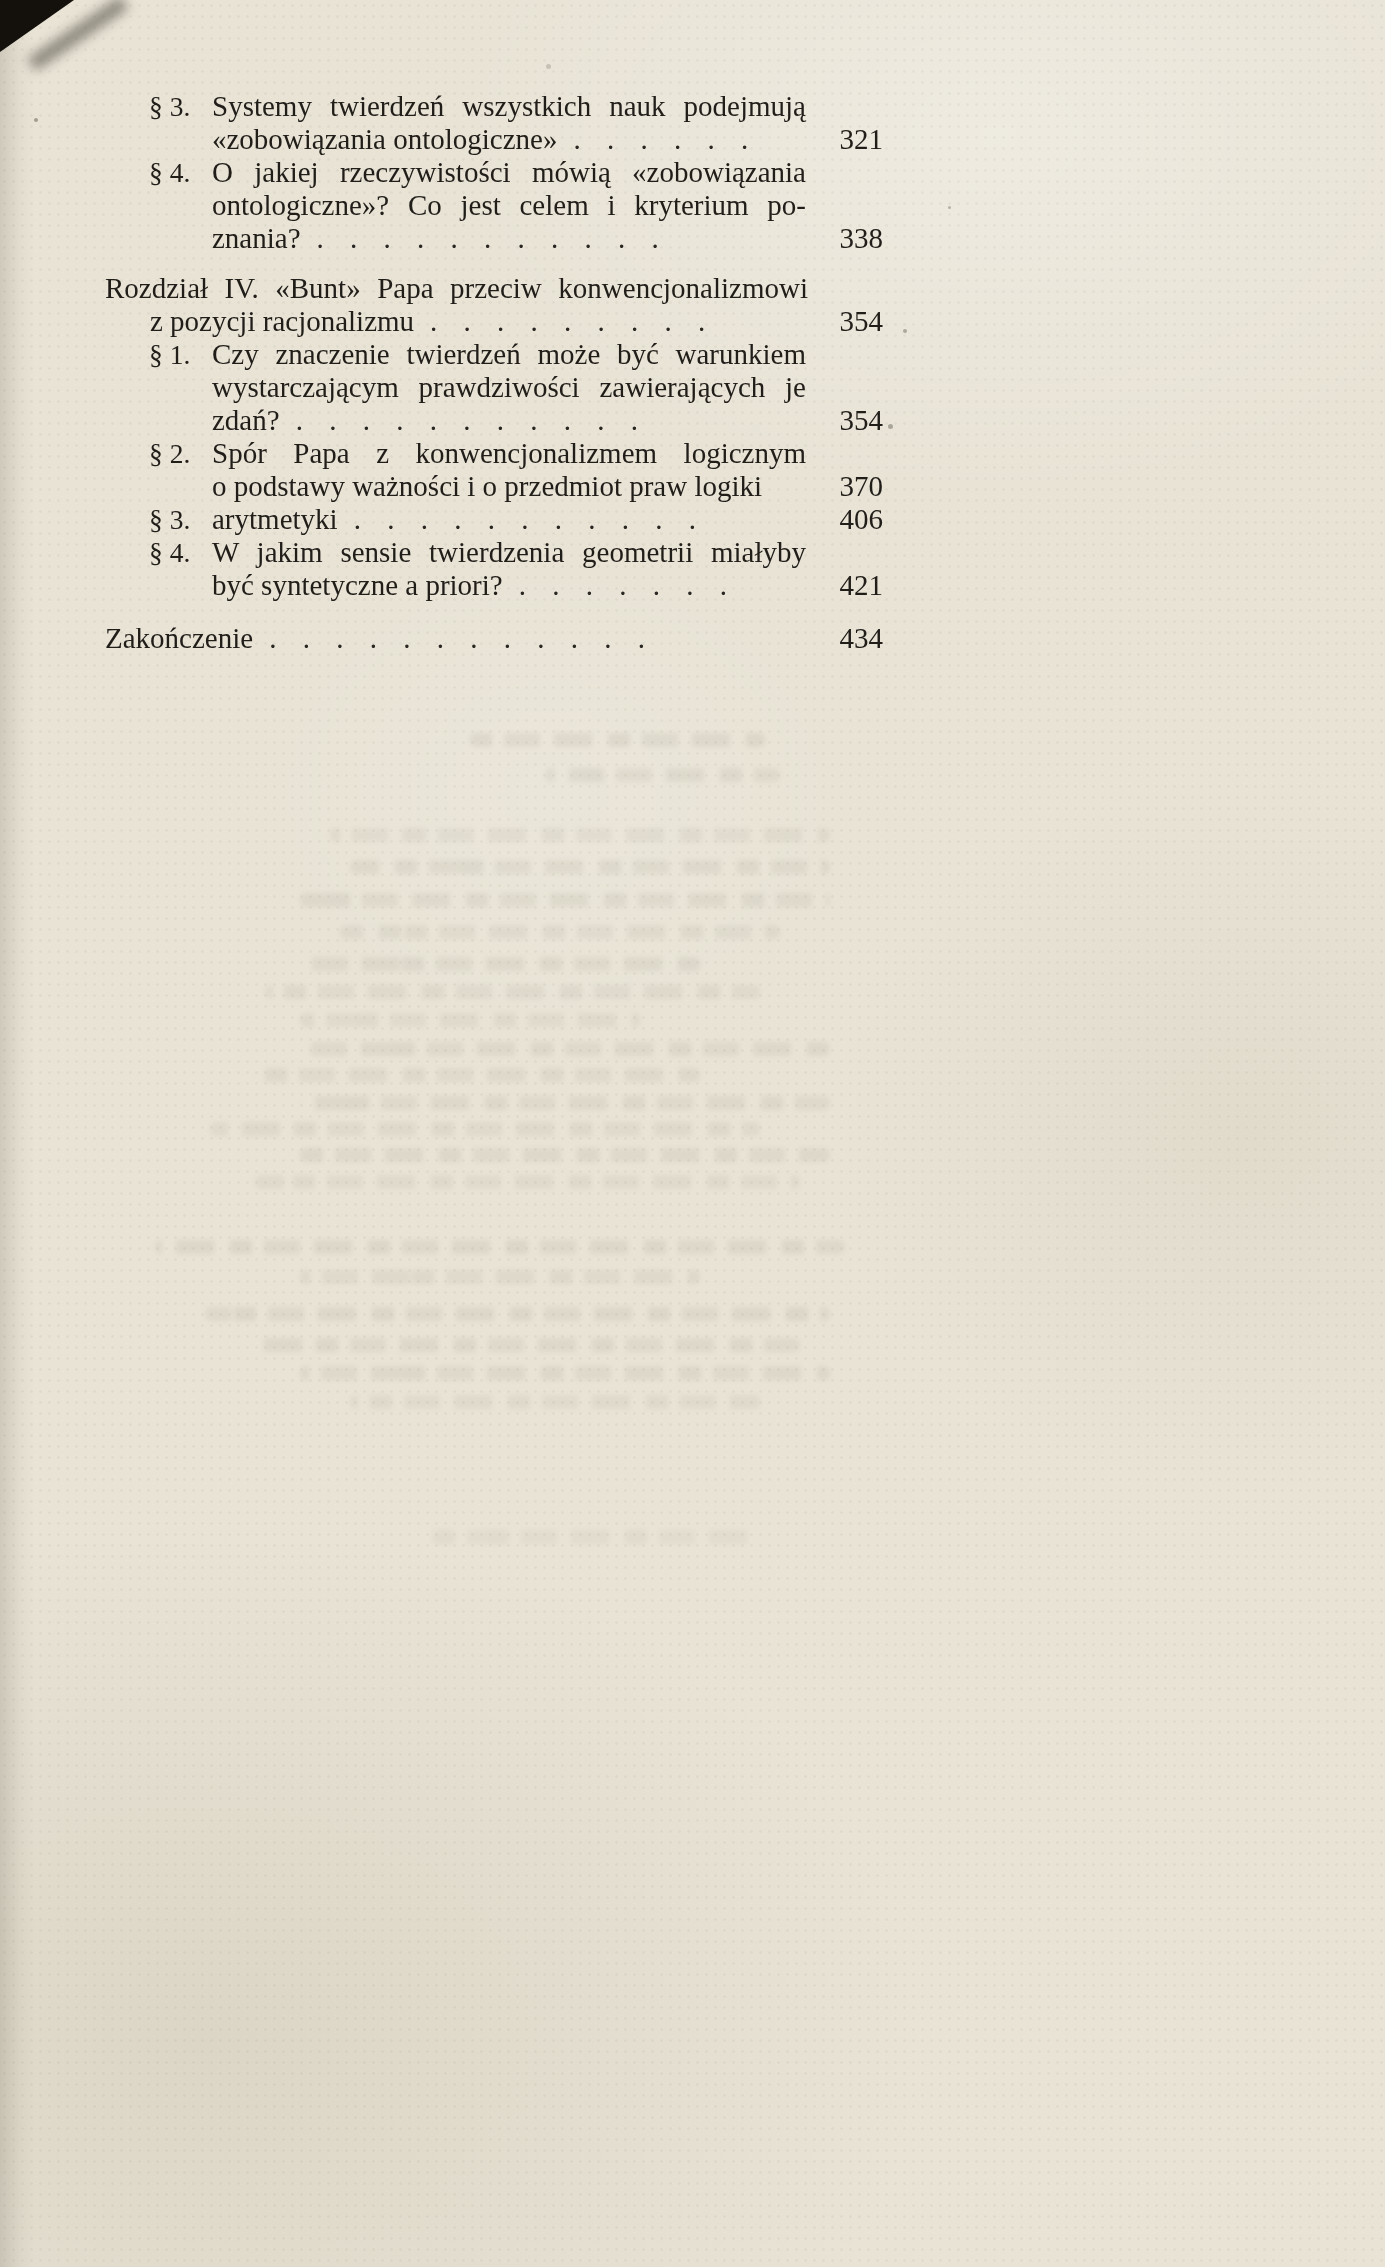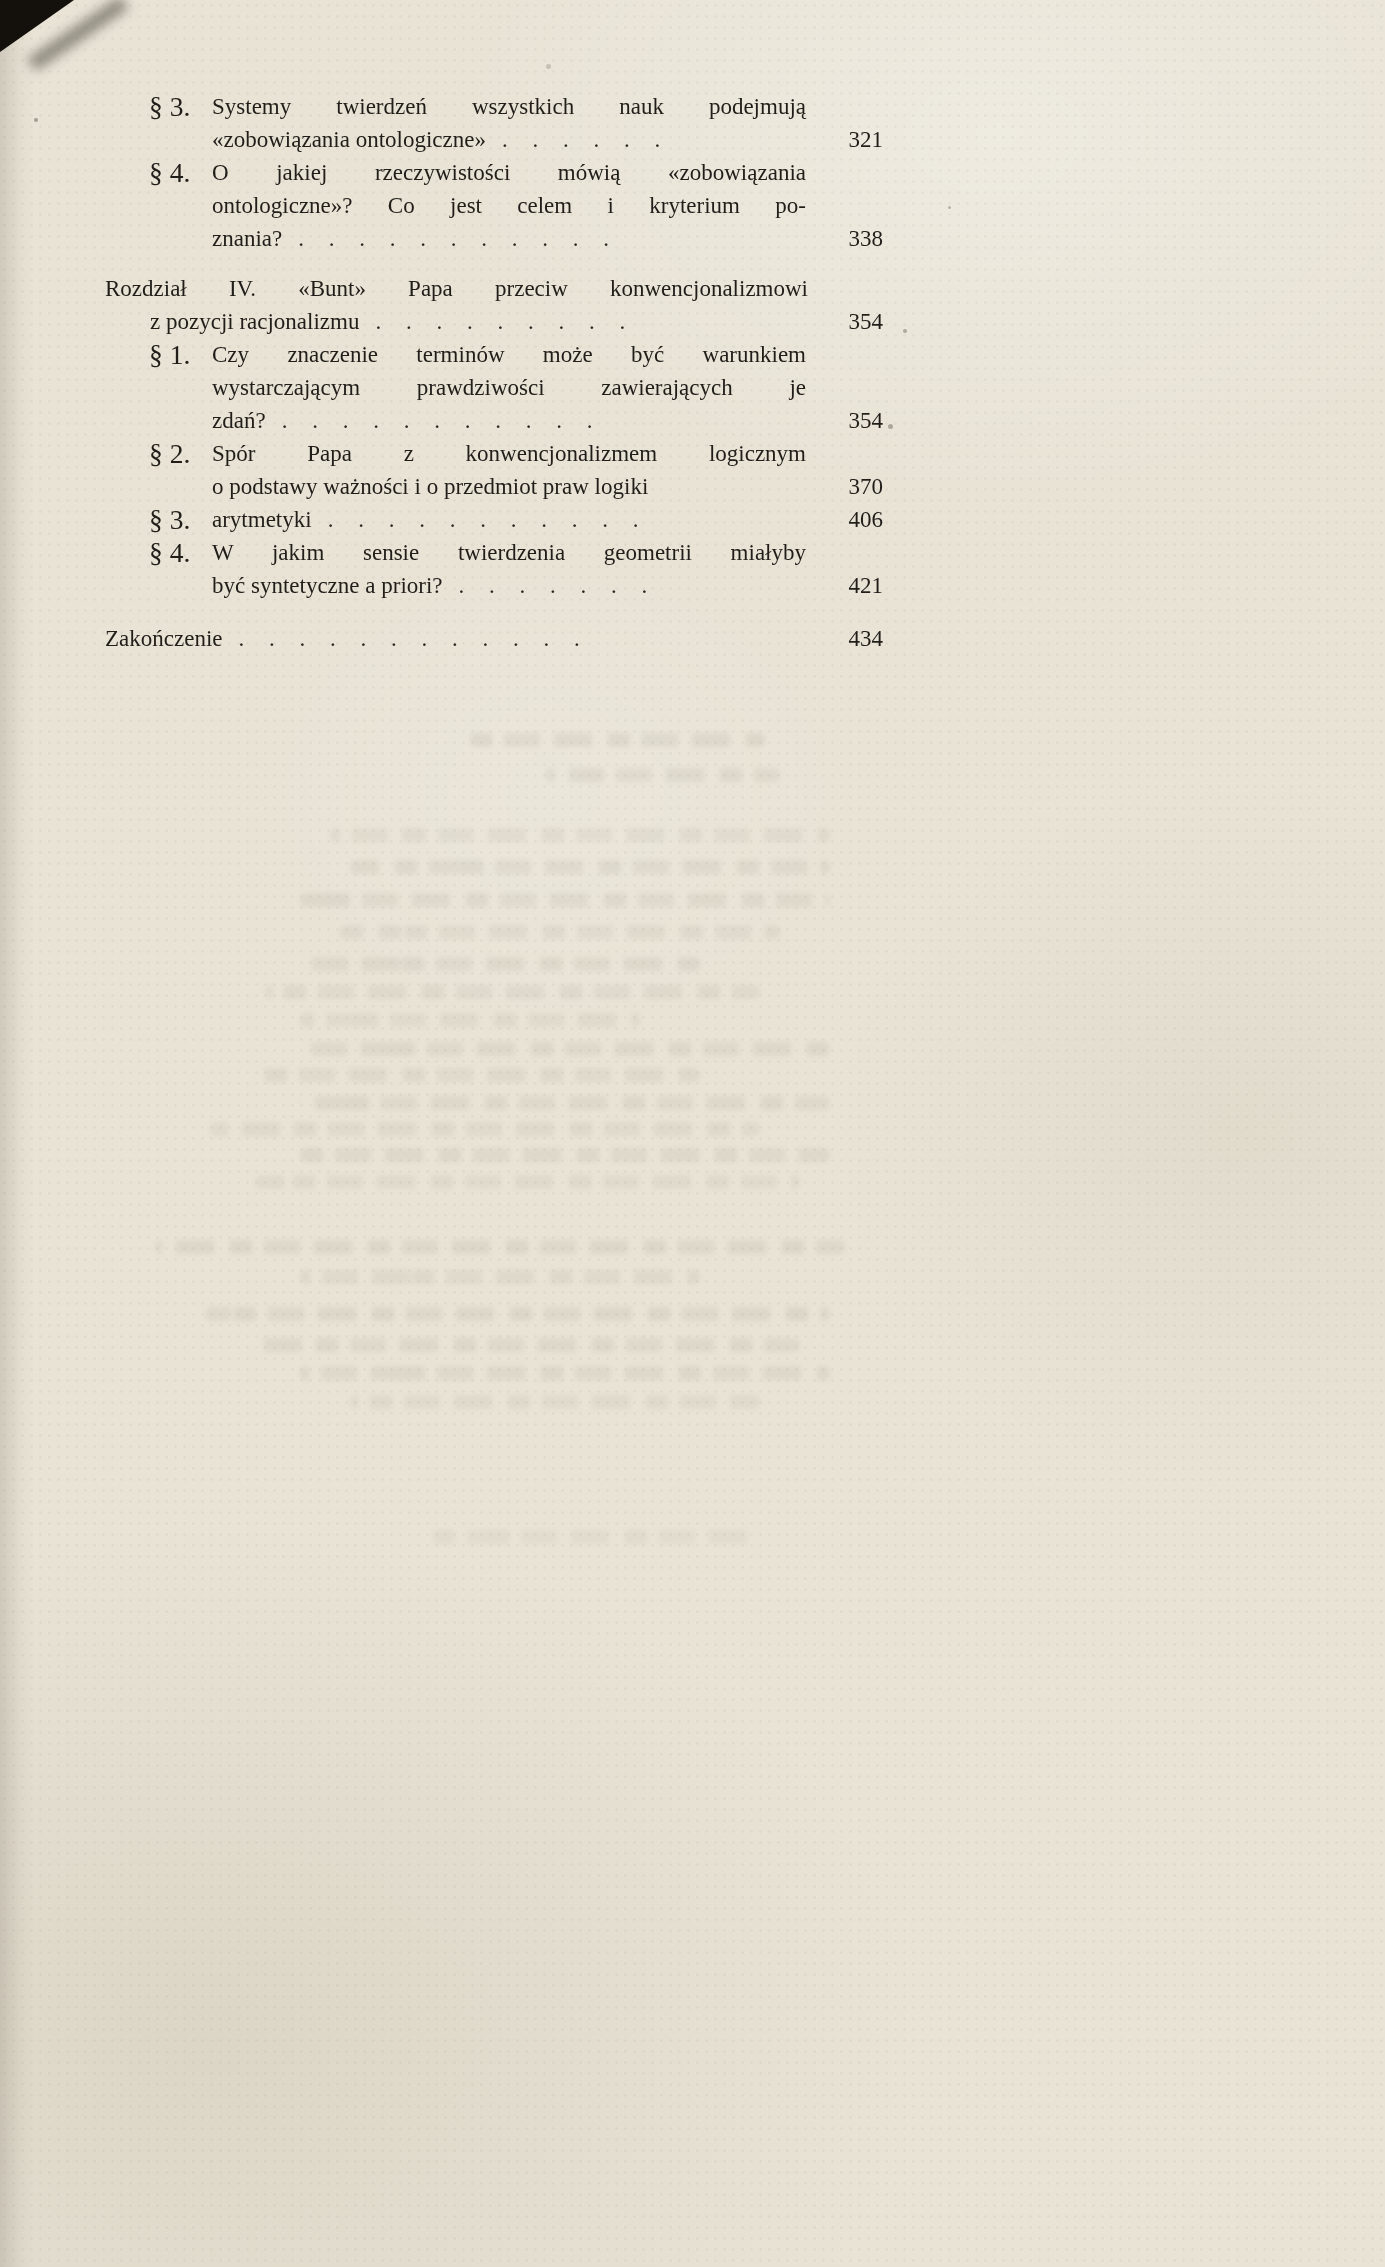--- a/index.html
+++ b/index.html
@@ -34,21 +34,21 @@
     clip-path:polygon(0 0, 100% 0, 0 100%);
     background:#14110d;
   }
   .corner-smudge{
     position:absolute;top:26px;left:22px;width:112px;height:15px;
     background:rgba(70,64,54,.55);
     transform:rotate(-34deg);
     filter:blur(6px);
   }
   .content{position:absolute;left:105px;top:90px;width:778px}
-  .line{font-size:23px;line-height:33px}
+  .line{font-size:29px;line-height:33px}
   .line.full{width:594px;text-align:justify;text-align-last:justify}
   .line.final{display:flex;align-items:center}
   .line.final .txt{white-space:nowrap}
   .line.final .dots{margin-left:16px;word-spacing:19px;white-space:nowrap;overflow:hidden;flex:0 1 auto;min-width:0;color:#2a2722}
   .line.final .pagenum{margin-left:auto;padding-left:14px;white-space:nowrap}
   .entry{position:relative;padding-left:107px}
   .entry .marker{position:absolute;left:44px;top:0;font-size:27.5px;line-height:33px}
   .entry.chapter{padding-left:0;margin-top:17px}
   .entry.chapter .line.full{width:703px}
   .entry.chapter .line.final{padding-left:45px}
@@ -99,21 +99,21 @@
     <div class="line full"><span>Rozdział IV. «Bunt» Papa przeciw konwencjonalizmowi</span></div>
     <div class="line final">
       <span class="txt">z pozycji racjonalizmu</span>
       <span class="dots">. . . . . . . . .</span>
       <span class="pagenum">354</span>
     </div>
   </div>
 
   <div class="entry">
     <span class="marker">§ 1.</span>
-    <div class="line full"><span>Czy znaczenie terminów może być warunkiem</span></div>
+    <div class="line full"><span>Czy znaczenie twierdzeń może być warunkiem</span></div>
     <div class="line full"><span>wystarczającym prawdziwości zawierających je</span></div>
     <div class="line final">
       <span class="txt">zdań?</span>
       <span class="dots">. . . . . . . . . . .</span>
       <span class="pagenum">354</span>
     </div>
   </div>
 
   <div class="entry">
     <span class="marker">§ 2.</span>

